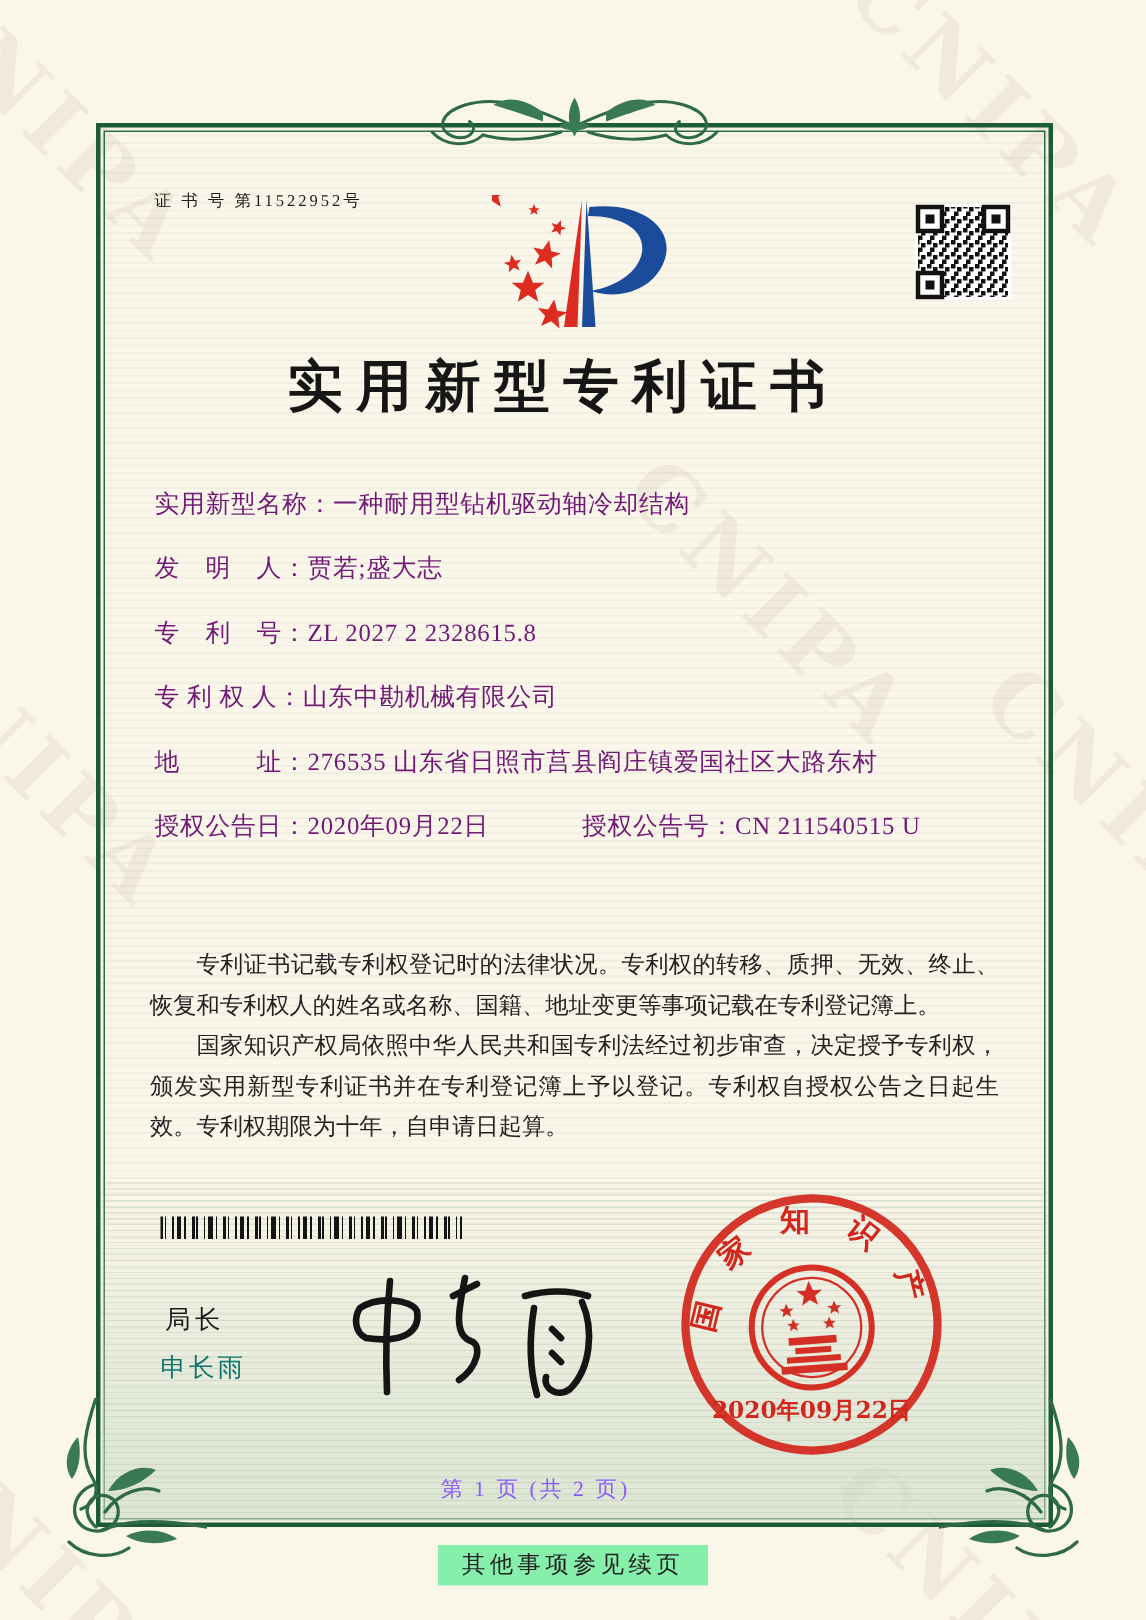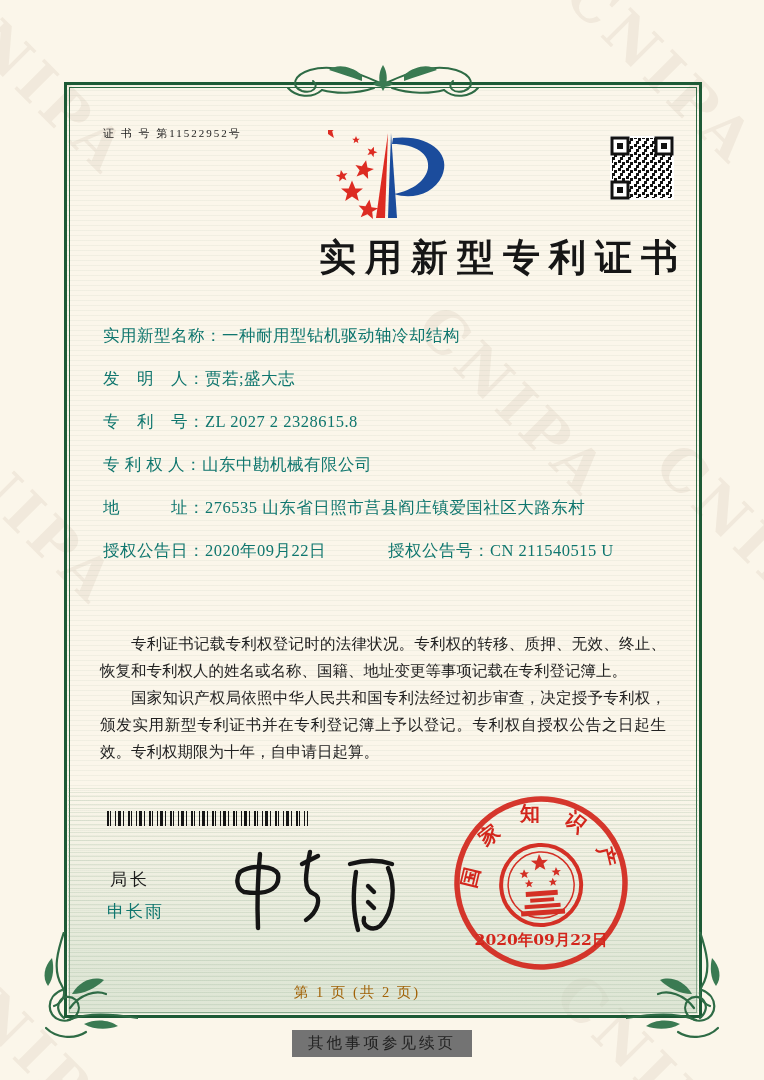--- a/index.html
+++ b/index.html
@@ -46,30 +46,30 @@
   
   .cert-no{
     position:absolute;left:103px;top:126px;z-index:3;
     font-size:11px;letter-spacing:2px;color:#1c1c1c;
   }
   .logo{position:absolute;left:328px;top:130px;width:128px;height:92px;z-index:3;}
   .qr{position:absolute;left:610px;top:136px;width:64px;height:64px;z-index:3;}
 
   .title{
     position:absolute;left:64px;top:233px;width:623px;z-index:3;
-    text-align:right;font-size:37px;font-weight:bold;color:#161616;
+    text-align:center;font-size:37px;font-weight:bold;color:#161616;
     letter-spacing:9px;
   }
 
   
   .fields{
     position:absolute;left:103px;top:327px;width:560px;z-index:3;
     display:flex;flex-direction:column;gap:25px;
   }
-  .field-row{display:flex;font-size:16.5px;line-height:18px;height:18px;color:#0f766e;white-space:nowrap;}
+  .field-row{display:flex;font-size:16.5px;line-height:18px;height:18px;color:#701a75;white-space:nowrap;}
   .field-label{letter-spacing:0.5px;}
   .field-value{letter-spacing:0.5px;}
   .grant-row .second{margin-left:62px;}
 
   
   .legal{
     position:absolute;left:100px;top:630px;width:566px;z-index:3;
     font-size:15.5px;line-height:27px;color:#222;text-align:justify;
   }
   .legal p{margin:0;text-indent:2em;}
@@ -89,27 +89,27 @@
   .director-title{position:absolute;left:110px;top:868px;font-size:17px;letter-spacing:3px;z-index:3;color:#1b1b1b;}
   .director-name{position:absolute;left:107px;top:900px;font-size:17px;letter-spacing:2px;z-index:3;color:#0f766e;}
   .signature{position:absolute;left:222px;top:842px;width:195px;height:95px;z-index:3;}
 
   
   .seal{position:absolute;left:451px;top:793px;width:180px;height:180px;z-index:4;}
 
   
   .page-indicator{
     position:absolute;left:64px;top:983px;width:586px;z-index:3;
-    text-align:center;font-size:14.5px;letter-spacing:2px;color:#a16207;
+    text-align:center;font-size:14.5px;letter-spacing:2px;color:#8b5cf6;
   }
   .continuation{
     position:absolute;left:0;top:1030px;width:764px;z-index:3;text-align:center;
   }
   .continuation span{
-    display:inline-block;background:#737373;padding:3px 16px;
+    display:inline-block;background:#86efac;padding:3px 16px;
     font-size:15.5px;letter-spacing:3px;color:#222;
   }
 </style>
 </head>
 <body>
 
 <div class="page">
 
   <span class="wm" style="left:-28px;top:-30px;">CNIPA</span>
   <span class="wm" style="left:600px;top:-40px;">CNIPA</span>

